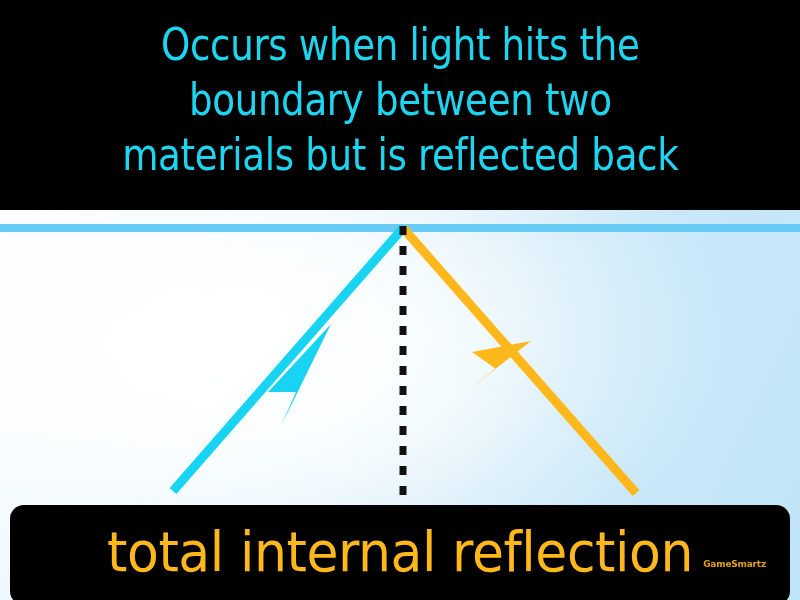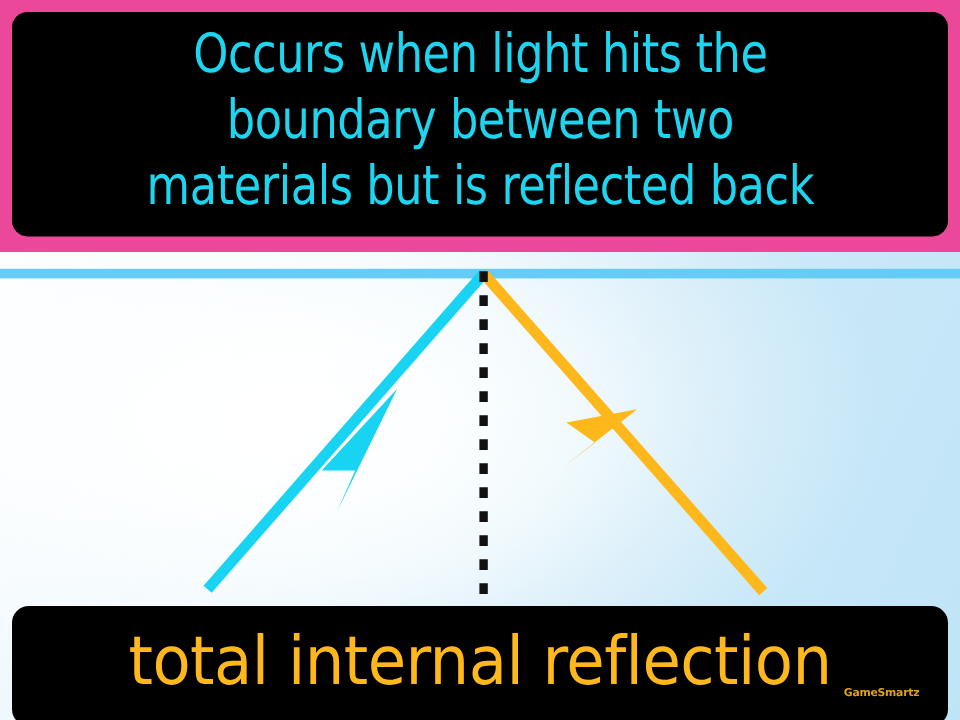--- a/index.html
+++ b/index.html
@@ -8,21 +8,21 @@
     background: #ffffff;
   }
   body {
     font-family: "Liberation Sans", sans-serif;
   }
   #card {
     position: relative;
     width: 800px;
     height: 600px;
     overflow: hidden;
-    background: #ec4899;
+    background: #000000;
   }
 
   
   #illustration {
     position: absolute;
     left: 0;
     top: 210px;
     width: 800px;
     height: 390px;
     background:
@@ -94,21 +94,21 @@
     font-weight: 400;
     text-align: center;
     letter-spacing: -0.5px;
     font-family: "DejaVu Sans", sans-serif;
     transform: scaleX(0.93);
     margin-top: -6px;
   }
   #watermark {
     position: absolute;
     right: 24px;
-    bottom: 22px;
+    bottom: 36px;
     color: #e0a018;
     font-size: 9px;
     font-weight: bold;
     letter-spacing: -0.2px;
     font-family: "DejaVu Sans", sans-serif;
   }
 </style>
 </head>
 <body>
 

